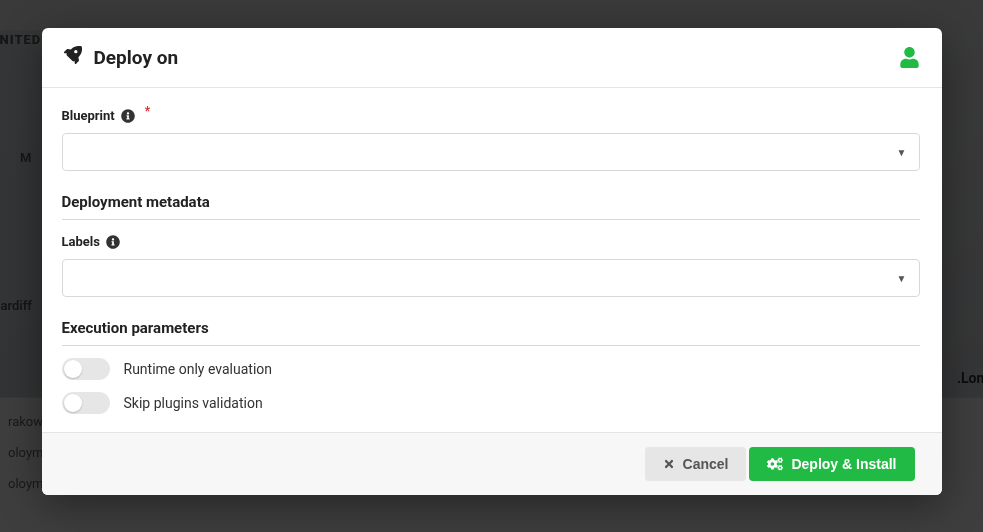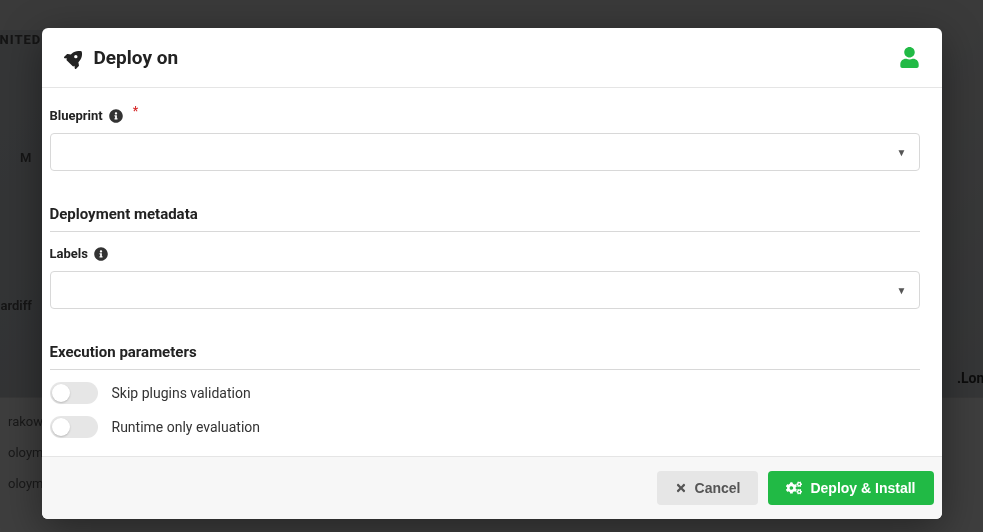--- a/index.html
+++ b/index.html
@@ -76,32 +76,32 @@
     }
     .modal-header {
       display: flex;
       align-items: center;
       justify-content: space-between;
       padding: 18px 22px;
       border-bottom: 1px solid #e5e5e5;
     }
     .modal-title-wrap {
       display: flex;
-      align-items: flex-end;
+      align-items: flex-start;
       gap: 12px;
     }
     .modal-title {
       font-size: 19px;
       font-weight: 700;
       color: #222;
     }
     .rocket-icon { width: 18px; height: 18px; }
     .user-icon { color: #21ba45; width: 21px; height: 21px; }
     .modal-body {
-      padding: 20px 22px 18px 8px;
+      padding: 20px 22px 18px 20px;
       background: #fff;
     }
     .field-label {
       font-size: 13px;
       font-weight: 700;
       color: #222;
       display: flex;
       align-items: center;
       gap: 6px;
       margin-bottom: 10px;
@@ -127,21 +127,21 @@
       align-items: center;
       justify-content: flex-end;
       padding: 0 12px;
       cursor: pointer;
     }
     .dropdown .caret { color: #555; font-size: 10px; }
     .section-heading {
       font-size: 15px;
       font-weight: 700;
       color: #222;
-      margin-top: 34px;
+      margin-top: 22px;
       padding-bottom: 8px;
       border-bottom: 1px solid #d8d8d8;
     }
     .labels-block { margin-top: 14px; text-align: right; }
     .exec-block { }
     .toggle-row {
       display: flex;
       align-items: center;
       gap: 14px;
       margin-top: 12px;
@@ -160,26 +160,26 @@
       width: 18px; height: 18px;
       border-radius: 50%;
       background: #fff;
       box-shadow: 0 1px 2px rgba(0,0,0,0.2);
     }
     .toggle-label {
       font-size: 14px;
       color: #333;
     }
     .modal-footer {
-      padding: 14px 8px;
+      padding: 14px 27px;
       background: #f7f7f7;
       border-top: 1px solid #e5e5e5;
       display: flex;
       justify-content: flex-end;
-      gap: 10px;
+      gap: 3px;
     }
     .btn {
       display: inline-flex;
       align-items: center;
       gap: 8px;
       padding: 9px 18px;
       border-radius: 4px;
       font-size: 14px;
       font-weight: 600;
       border: none;
@@ -269,28 +269,28 @@
           <span class="caret">▼</span>
         </div>
       </div>
 
       <div class="section-heading exec-block">Execution parameters</div>
 
       <div class="toggle-row">
         <div class="toggle">
           <div class="toggle-knob"></div>
         </div>
-        <span class="toggle-label">Skip plugins validation</span>
+        <span class="toggle-label">Runtime only evaluation</span>
       </div>
 
       <div class="toggle-row">
         <div class="toggle">
           <div class="toggle-knob"></div>
         </div>
-        <span class="toggle-label">Runtime only evaluation</span>
+        <span class="toggle-label">Skip plugins validation</span>
       </div>
 
     </div>
 
     <div class="modal-footer">
       <button class="btn btn-cancel">
         <svg class="x-icon" viewBox="0 0 352 512" fill="currentColor">
           <path d="M242.7 256l100.1-100.1c12.3-12.3 12.3-32.2 0-44.5l-22.2-22.2c-12.3-12.3-32.2-12.3-44.5 0L176 189.3 75.9 89.2c-12.3-12.3-32.2-12.3-44.5 0L9.2 111.4c-12.3 12.3-12.3 32.2 0 44.5L109.3 256 9.2 356.1c-12.3 12.3-12.3 32.2 0 44.5l22.2 22.2c12.3 12.3 32.2 12.3 44.5 0L176 322.7l100.1 100.1c12.3 12.3 32.2 12.3 44.5 0l22.2-22.2c12.3-12.3 12.3-32.2 0-44.5L242.7 256z"></path>
         </svg>
         <span>Cancel</span>

